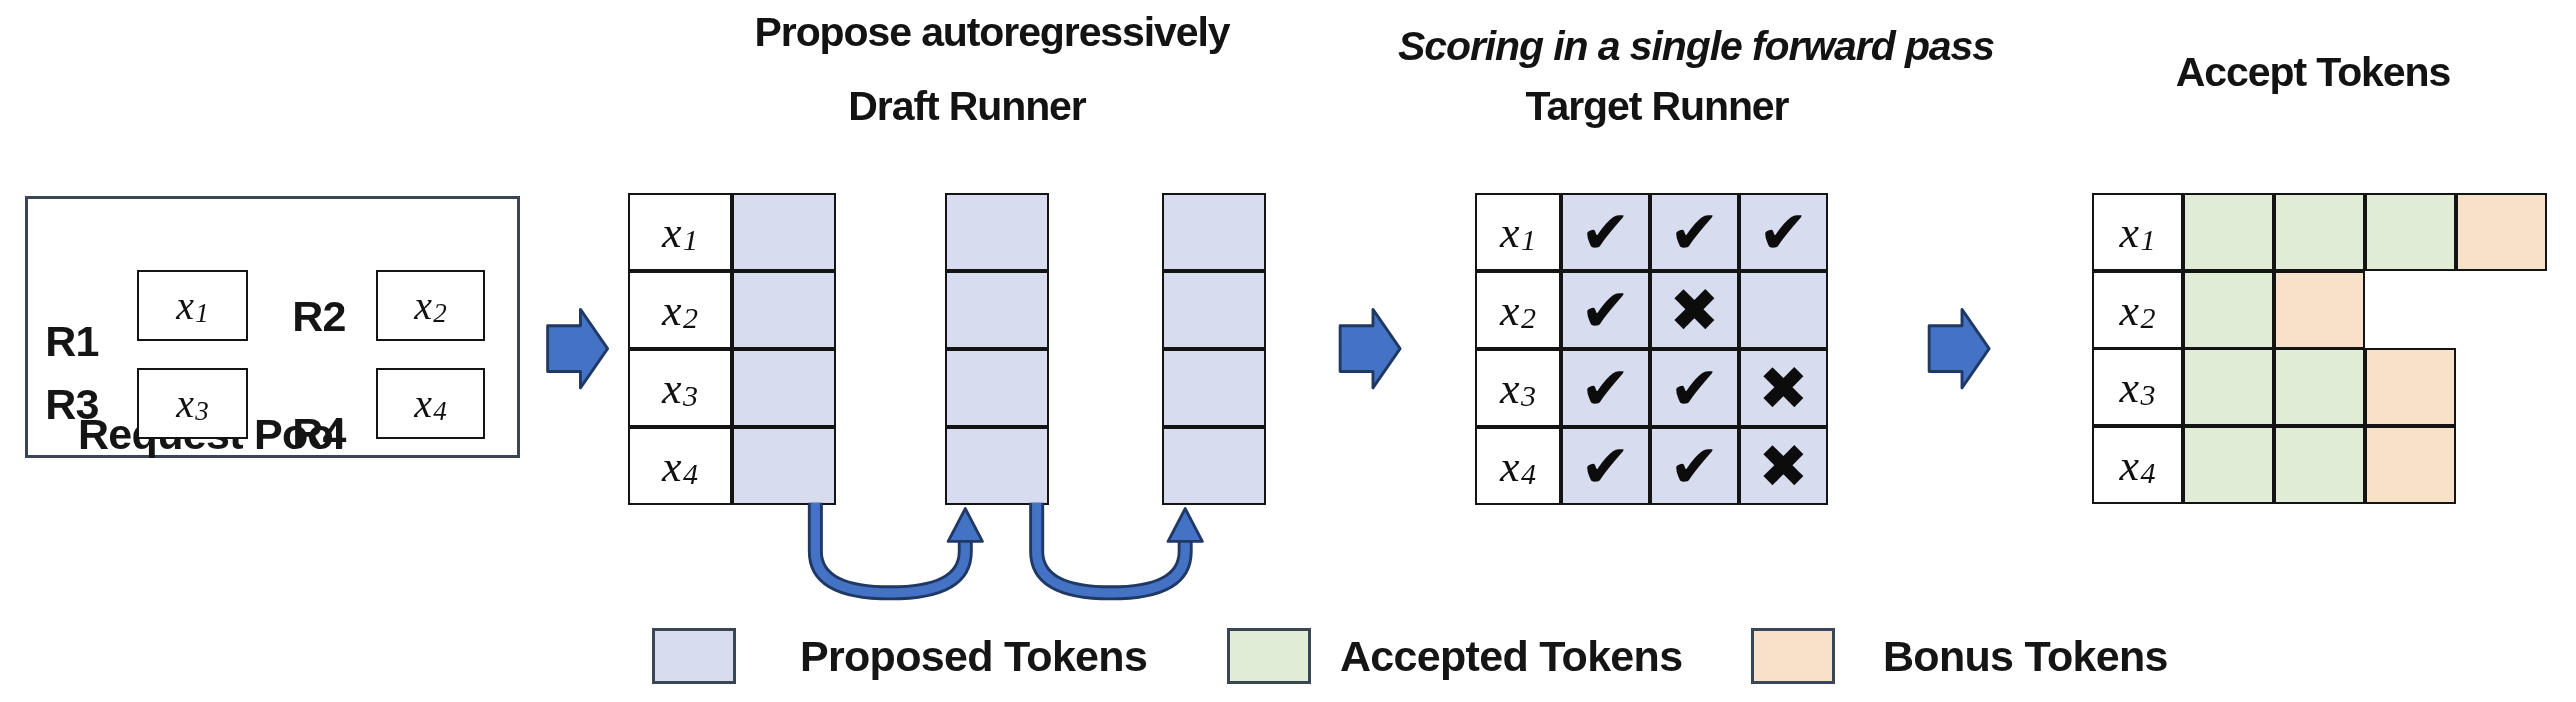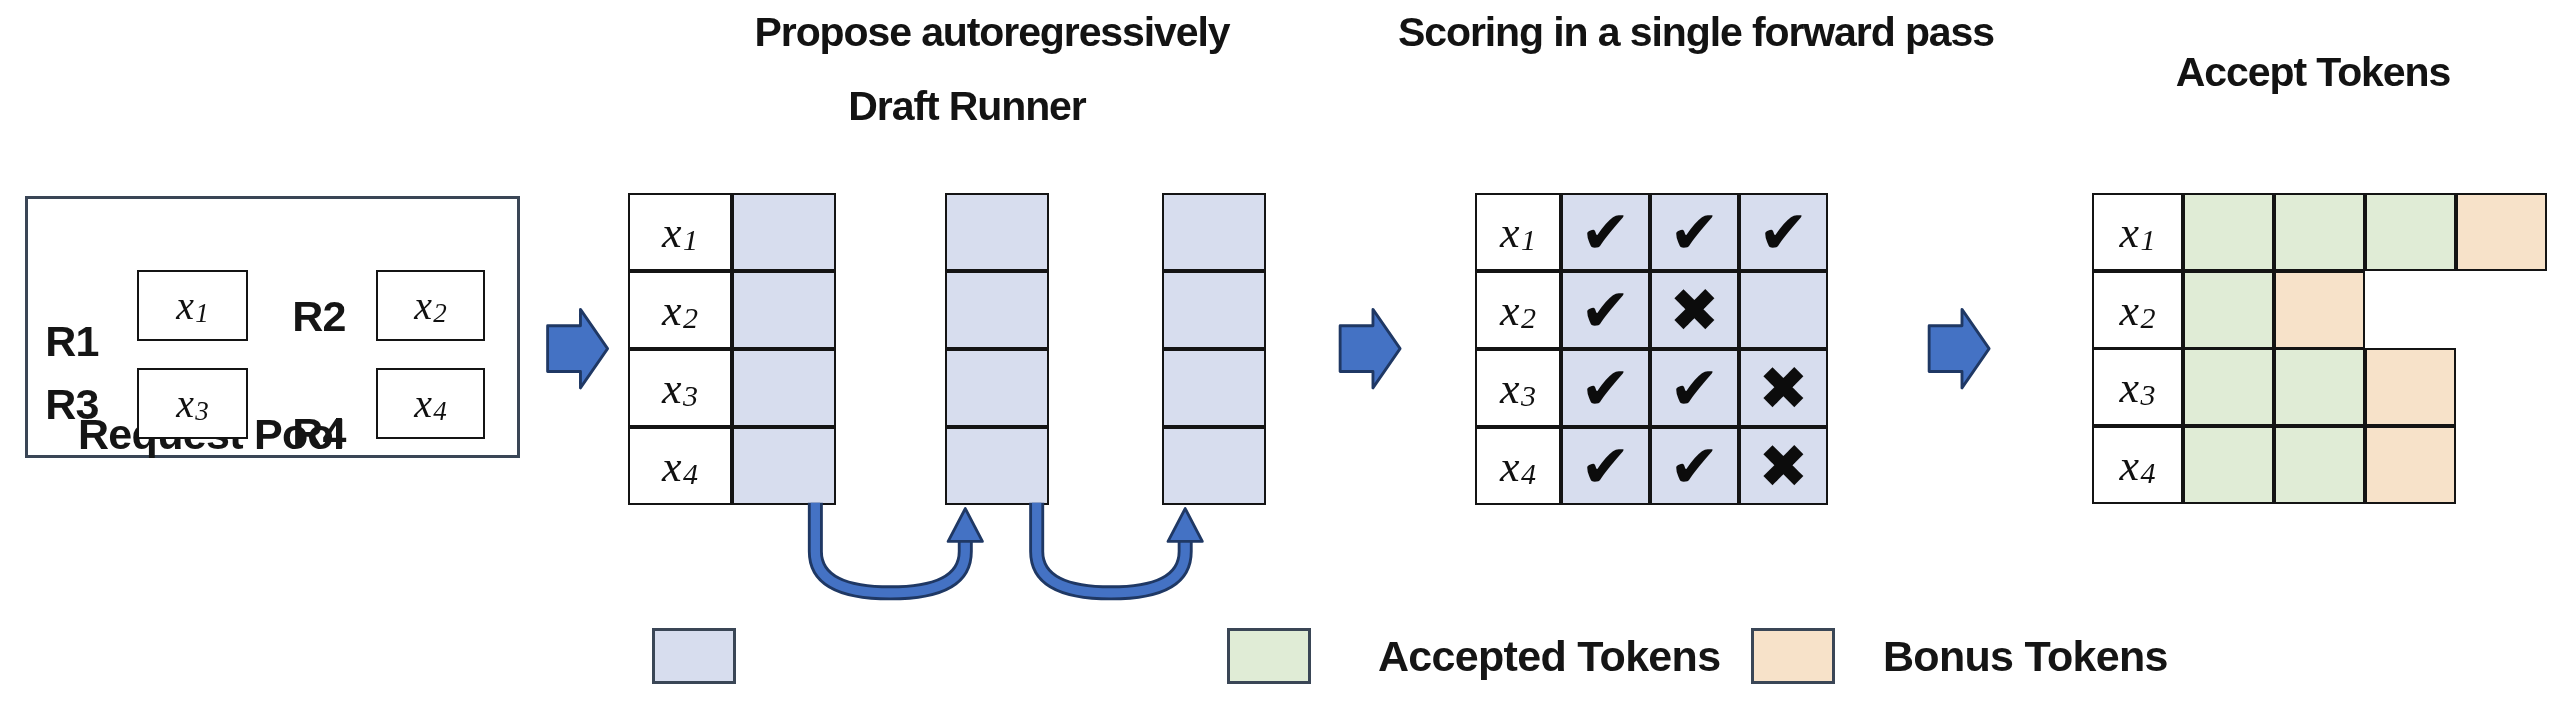--- a/index.html
+++ b/index.html
@@ -44,21 +44,22 @@
 
   .arrow-layer{position:absolute;left:0;top:0;width:2576px;height:703px;pointer-events:none;}
 </style>
 </head>
 <body>
 
 <div class="canvas">
 
   <div class="hdr" style="left:967px;top:84px;">Draft Runner</div>
   <div class="hdr" style="left:992px;top:10px;">Propose autoregressively</div>
-  <div class="hdr" style="left:1696px;top:10px;">Scoring in a single forward pass</div>
+  <div class="hdr" style="left:1696px;top:24px;font-style:italic;">Scoring in a single forward pass</div>
+  <div class="hdr" style="left:1657px;top:84px;">Target Runner</div>
   <div class="hdr" style="left:2313px;top:50px;">Accept Tokens</div>
 
   <div class="pool-box">
     <div class="pool-title">Request Pool</div>
   </div>
   <div class="rlabel" style="left:72px;top:316px;margin-top:25px;">R1</div>
   <div class="token-box" style="left:137px;top:270px;width:111px;height:71px;">
     <span class="mvar"><i>x</i><sub>1</sub></span>
   </div>
   <div class="rlabel" style="left:319px;top:316px;">R2</div>
@@ -176,19 +177,20 @@
     <path d="M1142,704 L1142,772 Q1142,830 1247,830 Q1352,830 1352,772 L1352,752" style="fill:none;stroke:var(--c-arrow_dark);stroke-width:21;"></path>
     <path d="M1142,704 L1142,772 Q1142,830 1247,830 Q1352,830 1352,772 L1352,752" style="fill:none;stroke:var(--c-arrow);stroke-width:13;"></path>
     <polygon points="1328,758 1376,758 1352,712" style="fill:var(--c-arrow);stroke:var(--c-arrow_dark);stroke-width:4;stroke-linejoin:round;"></polygon>
 
     <path d="M1452,704 L1452,772 Q1452,830 1556,830 Q1660,830 1660,772 L1660,752" style="fill:none;stroke:var(--c-arrow_dark);stroke-width:21;"></path>
     <path d="M1452,704 L1452,772 Q1452,830 1556,830 Q1660,830 1660,772 L1660,752" style="fill:none;stroke:var(--c-arrow);stroke-width:13;"></path>
     <polygon points="1636,758 1684,758 1660,712" style="fill:var(--c-arrow);stroke:var(--c-arrow_dark);stroke-width:4;stroke-linejoin:round;"></polygon>
   </svg>
 
   <div class="swatch proposed" style="left:652px;top:628px;"></div>
+  <div class="legend-label" style="left:800px;top:628px;">Proposed Tokens</div>
   <div class="swatch accepted" style="left:1227px;top:628px;"></div>
-  <div class="legend-label" style="left:1378px;top:628px;">Accepted Tokens</div>
+  <div class="legend-label" style="left:1340px;top:628px;">Accepted Tokens</div>
   <div class="swatch bonus" style="left:1751px;top:628px;"></div>
   <div class="legend-label" style="left:1883px;top:628px;">Bonus Tokens</div>
 
 </div>
 
 
 </body></html>

